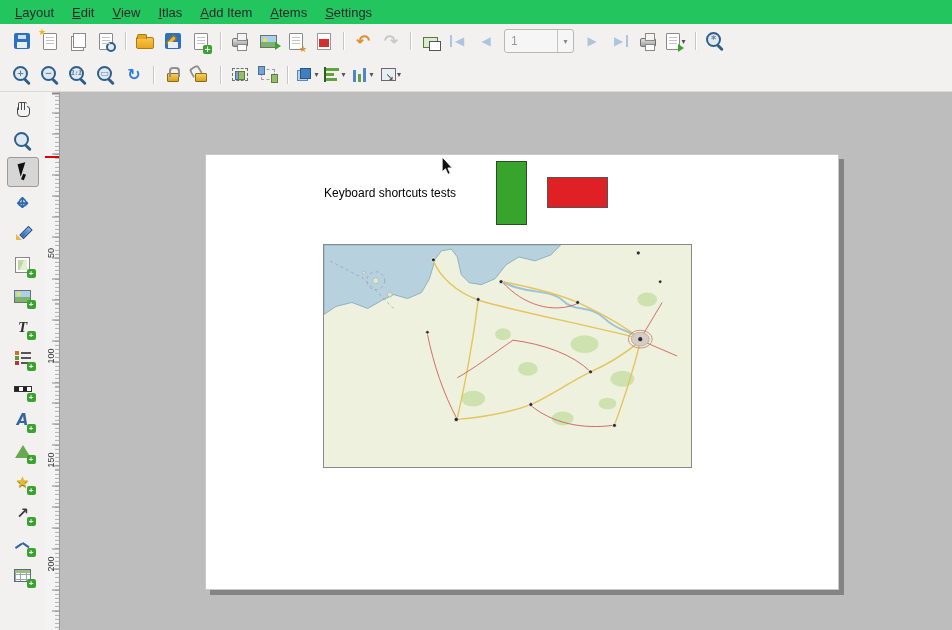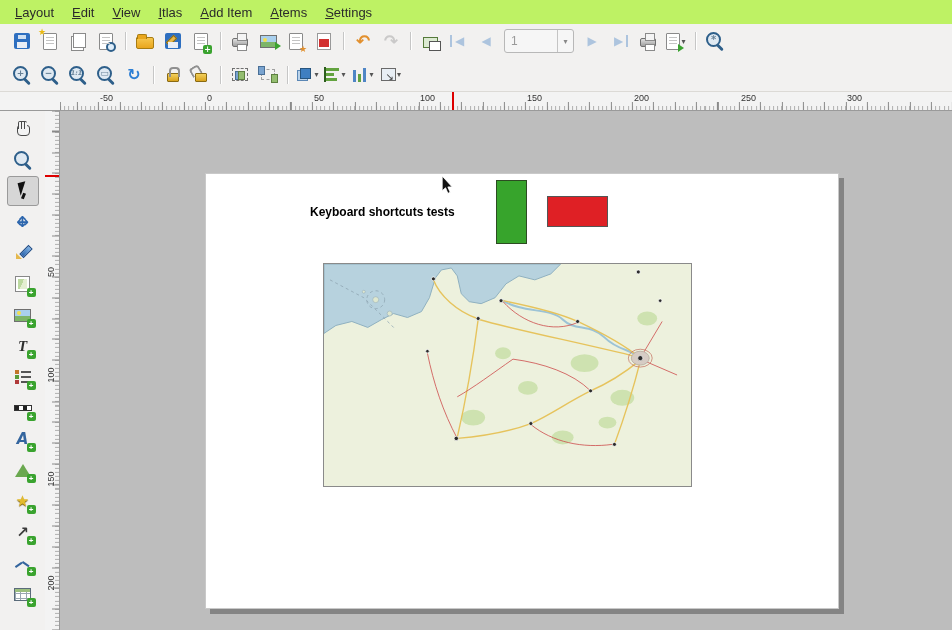--- a/index.html
+++ b/index.html
@@ -2,21 +2,21 @@
 <html><head>
 <meta charset="utf-8">
 <style>
   * { margin:0; padding:0; box-sizing:border-box; }
   html,body { width:952px; height:630px; overflow:hidden; background:#f2f1f0;
     font-family:"Liberation Sans","DejaVu Sans",sans-serif; }
   .app { width:952px; height:630px; display:flex; flex-direction:column; }
 
   
   .menubar { height:24px; display:flex; align-items:center; padding-left:6px;
-    background:#bef264; font-size:13px; color:#2b2b2b; }
+    background:#22c55e; font-size:13px; color:#2b2b2b; }
   .menu-item { padding:3px 9px; cursor:default; white-space:pre; }
   .menu-item .accel { text-decoration:underline; }
 
   
   .toolbar { height:34px; display:flex; align-items:center; padding-left:8px;
     background:#f2f1f0; }
   .toolbar2 { border-bottom:1px solid #dcdad6; }
   .tb-group { display:contents; }
   .tbtn { width:28px; height:28px; display:inline-flex; align-items:center;
     justify-content:center; border-radius:3px; flex:0 0 auto; }
@@ -160,21 +160,21 @@
   .vruler .rlabel { position:absolute; left:-4px; width:20px; text-align:center;
     transform:rotate(-90deg); font-size:9px; color:#333; }
   .vruler .rlabel:nth-of-type(1){top:156px;} .vruler .rlabel:nth-of-type(2){top:259px;}
   .vruler .rlabel:nth-of-type(3){top:363px;} .vruler .rlabel:nth-of-type(4){top:467px;}
   .vmarker { position:absolute; top:64px; left:0; right:0; height:2px; background:#dd0000; }
 
   
   .canvas { position:relative; flex:1; background:#bdbdbd; overflow:hidden; }
   .page { position:absolute; left:145px; top:62px; width:634px; height:436px;
     background:#ffffff; border:1px solid #c9c9c9; box-shadow:5px 5px 0 rgba(0,0,0,.30); }
-  .item-label { position:absolute; left:104px; top:31px; font-size:12px; color:#000; white-space:nowrap;font-weight:bold; }
+  .item-label { position:absolute; left:118px; top:31px; font-size:12px; color:#000; white-space:nowrap; }
   .item-green { position:absolute; left:290px; top:6px; width:31px; height:64px;
     background:#37a42c; border:1px solid #2c4c22; }
   .item-red { position:absolute; left:341px; top:22px; width:61px; height:31px;
     background:#df2025; border:1px solid #555555; }
   .item-map { position:absolute; left:117px; top:89px; width:369px; height:224px;
     border:1px solid #8a8a8a; overflow:hidden; }
   .item-map svg { display:block; width:100%; height:100%; }
   .mouse-cursor { position:absolute; left:236px; top:2px; width:13px; height:20px; }
 
   
@@ -436,35 +436,20 @@
         <span class="tbtn has-caret">
           <i class="ic ic-distribute"></i>
         </span>
       
         <span class="tbtn has-caret">
           <i class="ic ic-resize"></i>
         </span>
       </div>
   </div>
 
-  <div class="ruler-row">
-    <div class="ruler-corner"></div>
-    <div class="hruler">
-
-      <i class="hmarker"></i>
-    <span class="rlabel">-50</span>
-        <span class="rlabel">0</span>
-        <span class="rlabel">50</span>
-        <span class="rlabel">100</span>
-        <span class="rlabel">150</span>
-        <span class="rlabel">200</span>
-        <span class="rlabel">250</span>
-        <span class="rlabel">300</span>
-      </div>
-  </div>
 
   <div class="main-row">
     <div class="toolbox">
 
         <span class="tool">
           <i class="ic ic-hand"></i>
         </span>
 
         <span class="tool">
           <i class="ic ic-mag"></i>

